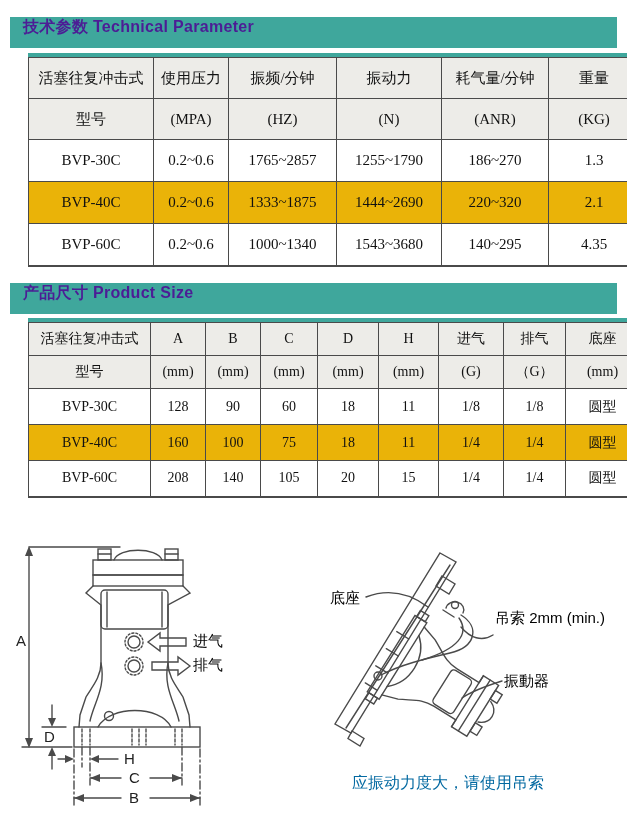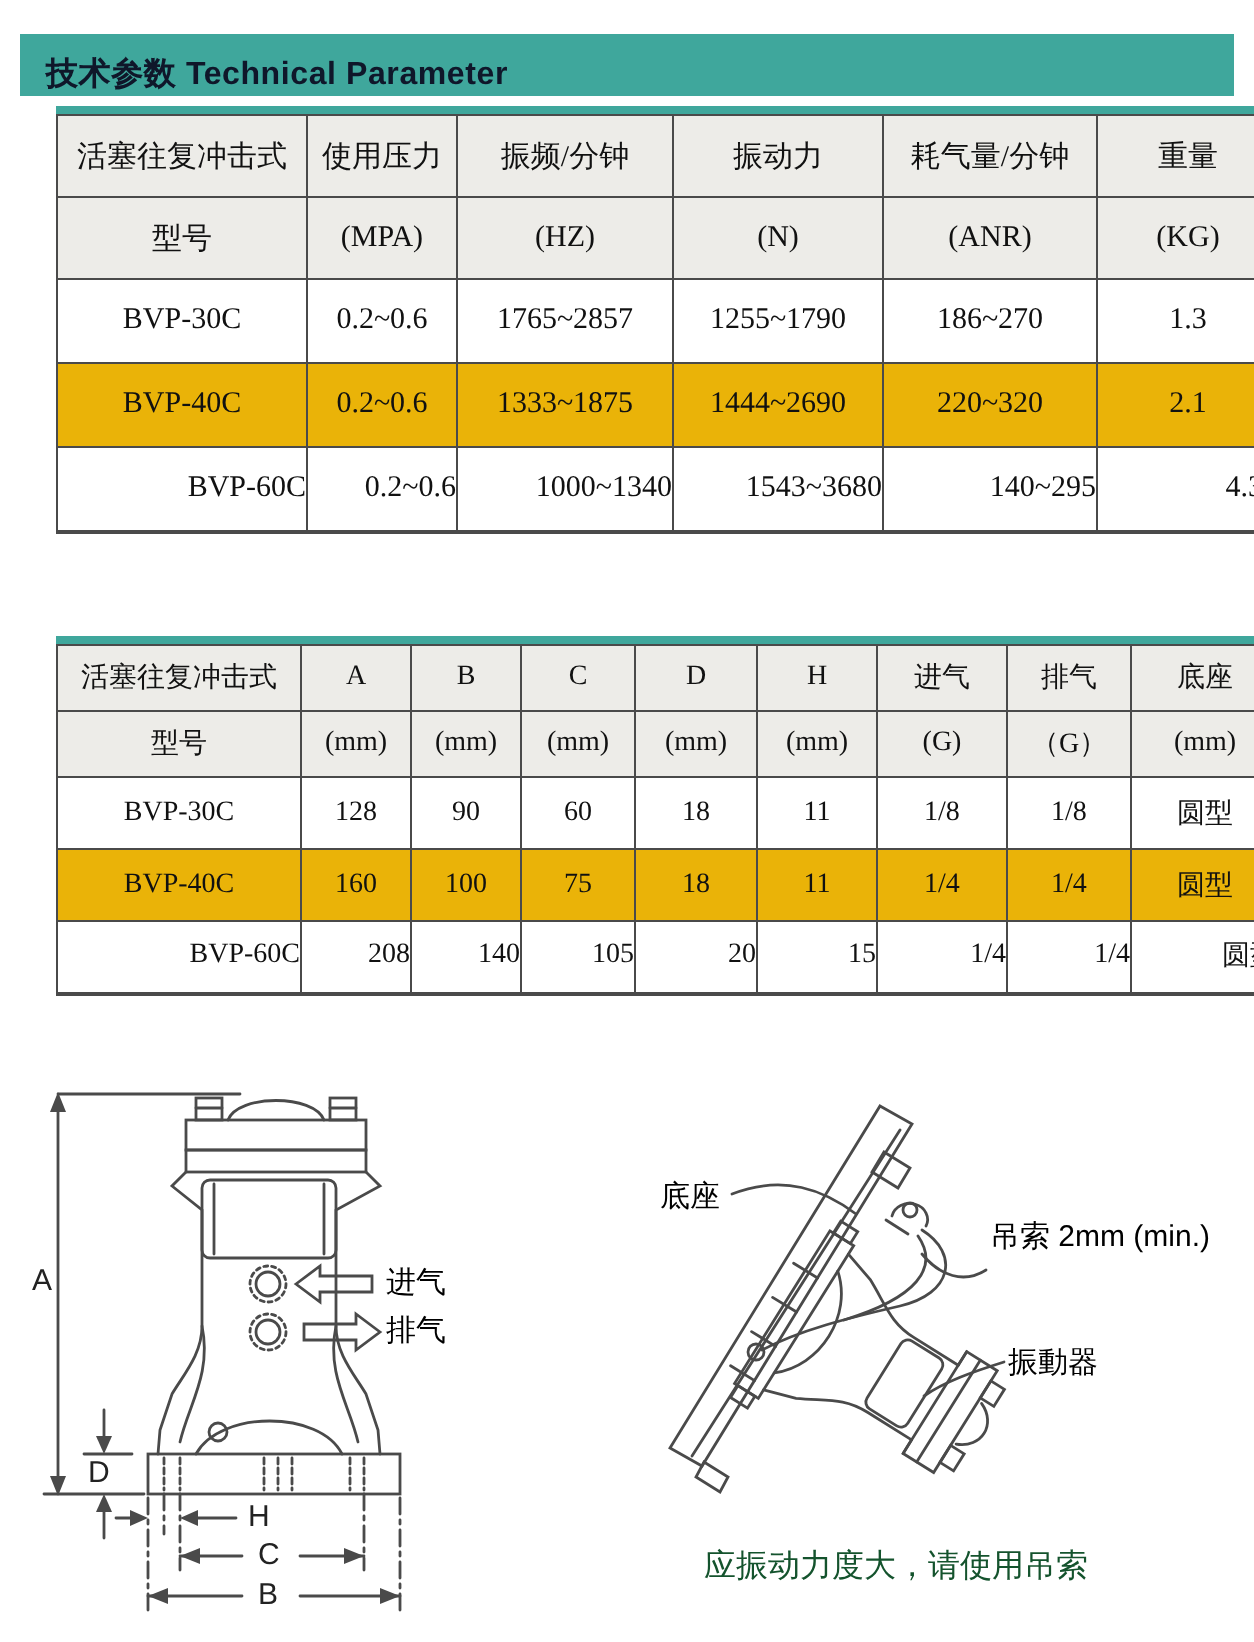--- a/index.html
+++ b/index.html
@@ -3,54 +3,54 @@
 <meta charset="utf-8">
 <style>
   * { margin: 0; padding: 0; box-sizing: border-box; }
   html, body { background: #ffffff; }
   body { font-family: "Liberation Sans", sans-serif; color: #1a1a1a; }
   .page { position: relative; width: 627px; height: 821px; background: #fff; overflow: hidden; }
 
   
   .section-bar {
     position: absolute; left: 10px; width: 607px; height: 31px;
-    background: #3fa79c; color: #0f172a;
+    background: #3fa79c; color: #4c1d95;
     font-size: 16px; font-weight: 600; letter-spacing: .3px;
-    display: flex; align-items: flex-end; padding-left: 13px;
+    display: flex; align-items: flex-start; padding-left: 13px;
   }
   .bar1 { top: 17px; }
   .bar2 { top: 283px; }
 
   
   .tbl-wrap { position: absolute; left: 8px; width: 611px; border-top: 4px solid #3fa79c; margin-left: 20px; }
   .tbl-wrap1 { top: 53px; }
   .tbl-wrap2 { top: 318px; }
   table { border-collapse: collapse; width: 611px; table-layout: fixed; }
   td {
     border: 1px solid #4a4a4a; text-align: center; vertical-align: middle;
     font-family: "Liberation Serif", "DejaVu Serif", serif;
     font-size: 15px; color: #111; background: #ffffff; overflow: hidden;
   }
   .tbl2 td { font-size: 14px; }
   tr.hdr td { background: #edece8; }
   tr.stripe td { background: #eab308; }
-  tr:last-child td { border-bottom: 2px solid #4a4a4a; text-align: right; }
+  tr:last-child td { border-bottom: 2px solid #4a4a4a; }
   .tbl1 tr { height: 41px; }
   .tbl1 tr.r3 { height: 42px; }
   .tbl2 tr.hdr { height: 33px; }
   .tbl2 tr.data { height: 36px; }
 
   
   .diagram { position: absolute; }
   .diag-left { left: 2px; top: 535px; width: 310px; height: 285px; }
   .diag-right { left: 312px; top: 535px; width: 315px; height: 285px; }
   .diagram svg { position: absolute; left: 0; top: 0; }
   .dlabel { position: absolute; font-size: 15px; color: #000; white-space: nowrap; }
   .dimletter { font-size: 15px; color: #222; }
-  .caption { position: absolute; font-size: 16px; color: #14532d; white-space: nowrap; }
+  .caption { position: absolute; font-size: 16px; color: #0369a1; white-space: nowrap; }
 </style>
 </head>
 <body>
 
 <div class="page">
 
   <div class="section-bar bar1">
     <span>技术参数 Technical Parameter</span>
   </div>
 
@@ -102,20 +102,23 @@
         <td>0.2~0.6</td>
         <td>1000~1340</td>
         <td>1543~3680</td>
         <td>140~295</td>
         <td>4.35</td>
       </tr>
     </tbody>
       </table>
   </div>
 
+  <div class="section-bar bar2">
+    <span>产品尺寸 Product Size</span>
+  </div>
 
   <div class="tbl-wrap tbl-wrap2">
     <table class="tbl2">
       <colgroup>
         <col style="width:122px">
           <col style="width:55px">
           <col style="width:55px">
           <col style="width:57px">
         <col style="width:61px">
           <col style="width:60px">

